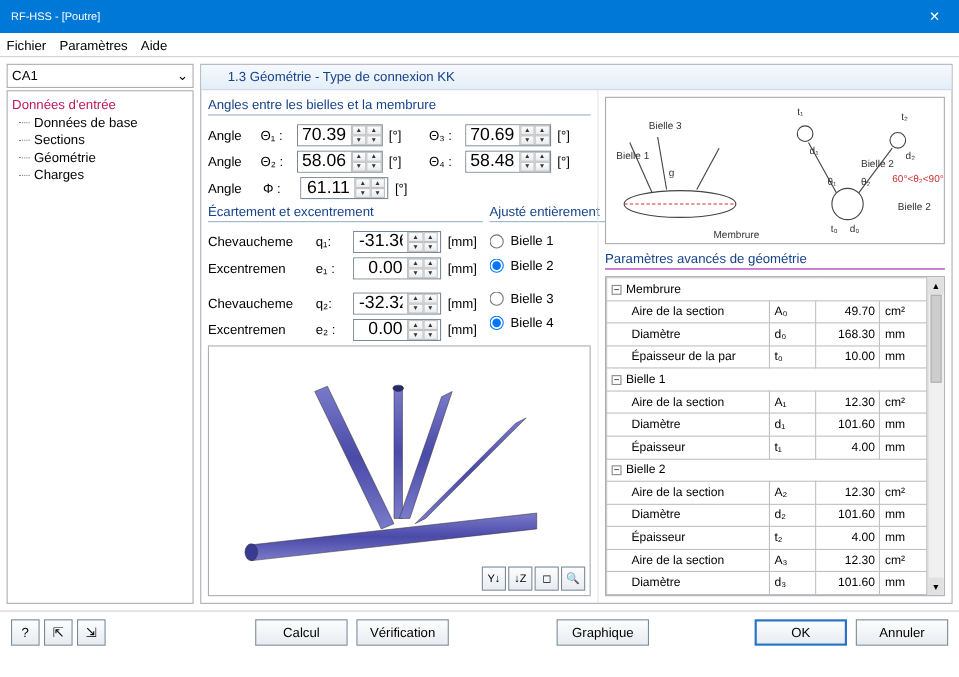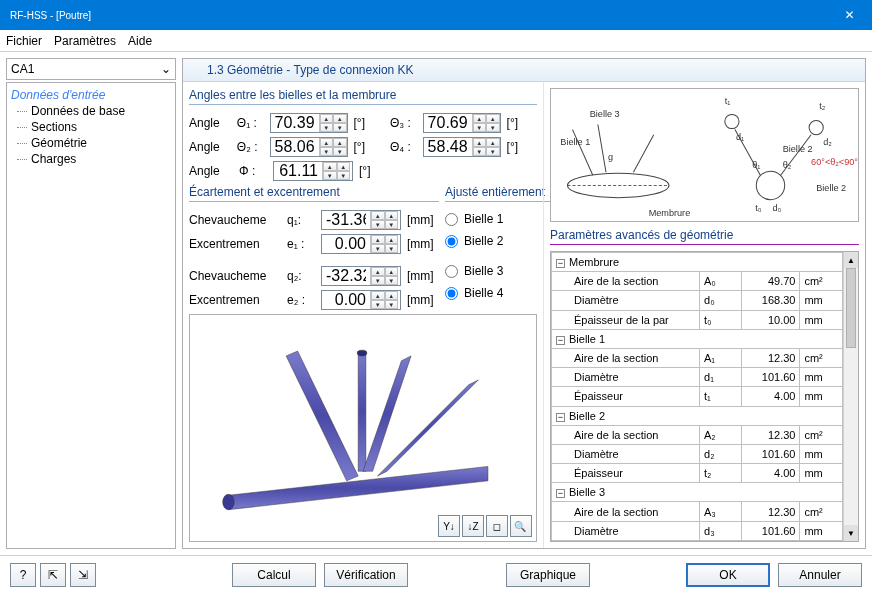--- a/index.html
+++ b/index.html
@@ -6,21 +6,21 @@
 body { font-family: "Segoe UI", Tahoma, sans-serif; font-size: 12px; background: #fff; width: 872px; height: 615px; overflow: hidden; }
 .titlebar { background: #0078d7; color: #fff; height: 30px; display: flex; align-items: center; padding: 0 10px; justify-content: space-between; }
 .titlebar .title { font-size: 10px; }
 .titlebar .close { width: 45px; height: 30px; display: flex; align-items: center; justify-content: center; cursor: pointer; margin-right: -10px; }
 .menubar { background: #fff; border-bottom: 1px solid #d0d0d0; height: 22px; display: flex; align-items: center; padding: 0 6px; gap: 12px; }
 .menubar span { cursor: default; }
 .main { display: flex; height: 503px; padding: 6px; gap: 6px; }
 .leftpanel { width: 170px; display: flex; flex-direction: column; gap: 2px; }
 .combo { border: 1px solid #abadb3; height: 22px; display: flex; align-items: center; justify-content: space-between; padding: 0 4px; background: #fff; }
 .tree { border: 1px solid #abadb3; flex: 1; background: #fff; padding: 4px 2px; }
-.tree-root { color: #3b82f6; padding: 1px 2px; font-style: italic; }
+.tree-root { color: #be185d; padding: 1px 2px; }
 .tree-child { padding: 1px 2px 1px 8px; color: #000; display: flex; align-items: center; }
 .tree-child::before { content: ""; display: inline-block; width: 10px; border-bottom: 1px dotted #888; margin-right: 4px; }
 .rightpanel { flex: 1; border: 1px solid #abadb3; background: #fff; display: flex; flex-direction: column; }
 .panel-header { background: linear-gradient(#f5f9fd,#e4eef8); border-bottom: 1px solid #c8d6e8; color: #15428b; font-size: 12px; padding: 4px 24px; }
 .panel-body { flex: 1; display: flex; }
 .col-left { width: 360px; display: flex; flex-direction: column; padding: 6px; gap: 2px; }
 .col-right { flex: 1; display: flex; flex-direction: column; padding: 6px; gap: 6px; border-left: 1px solid #e5e5e5; }
 .group { }
 .group-title { color: #15428b; border-bottom: 1px solid #99b3d1; padding-bottom: 2px; margin-bottom: 6px; }
 .row { display: flex; align-items: center; height: 24px; gap: 6px; }
@@ -411,23 +411,20 @@
                   <td>d₂</td>
                   <td class="val">101.60</td>
                   <td>mm</td>
                 </tr>
                 <tr>
                   <td style="padding-left: 22px;">Épaisseur</td>
                   <td>t₂</td>
                   <td class="val">4.00</td>
                   <td>mm</td>
                 </tr>
-                <tr class="grp">
-                  <td colspan="4"><span class="expander">−</span>Bielle 3</td>
-                </tr>
                 <tr>
                   <td style="padding-left: 22px;">Aire de la section</td>
                   <td>A₃</td>
                   <td class="val">12.30</td>
                   <td>cm²</td>
                 </tr>
                 <tr>
                   <td style="padding-left: 22px;">Diamètre</td>
                   <td>d₃</td>
                   <td class="val">101.60</td>

